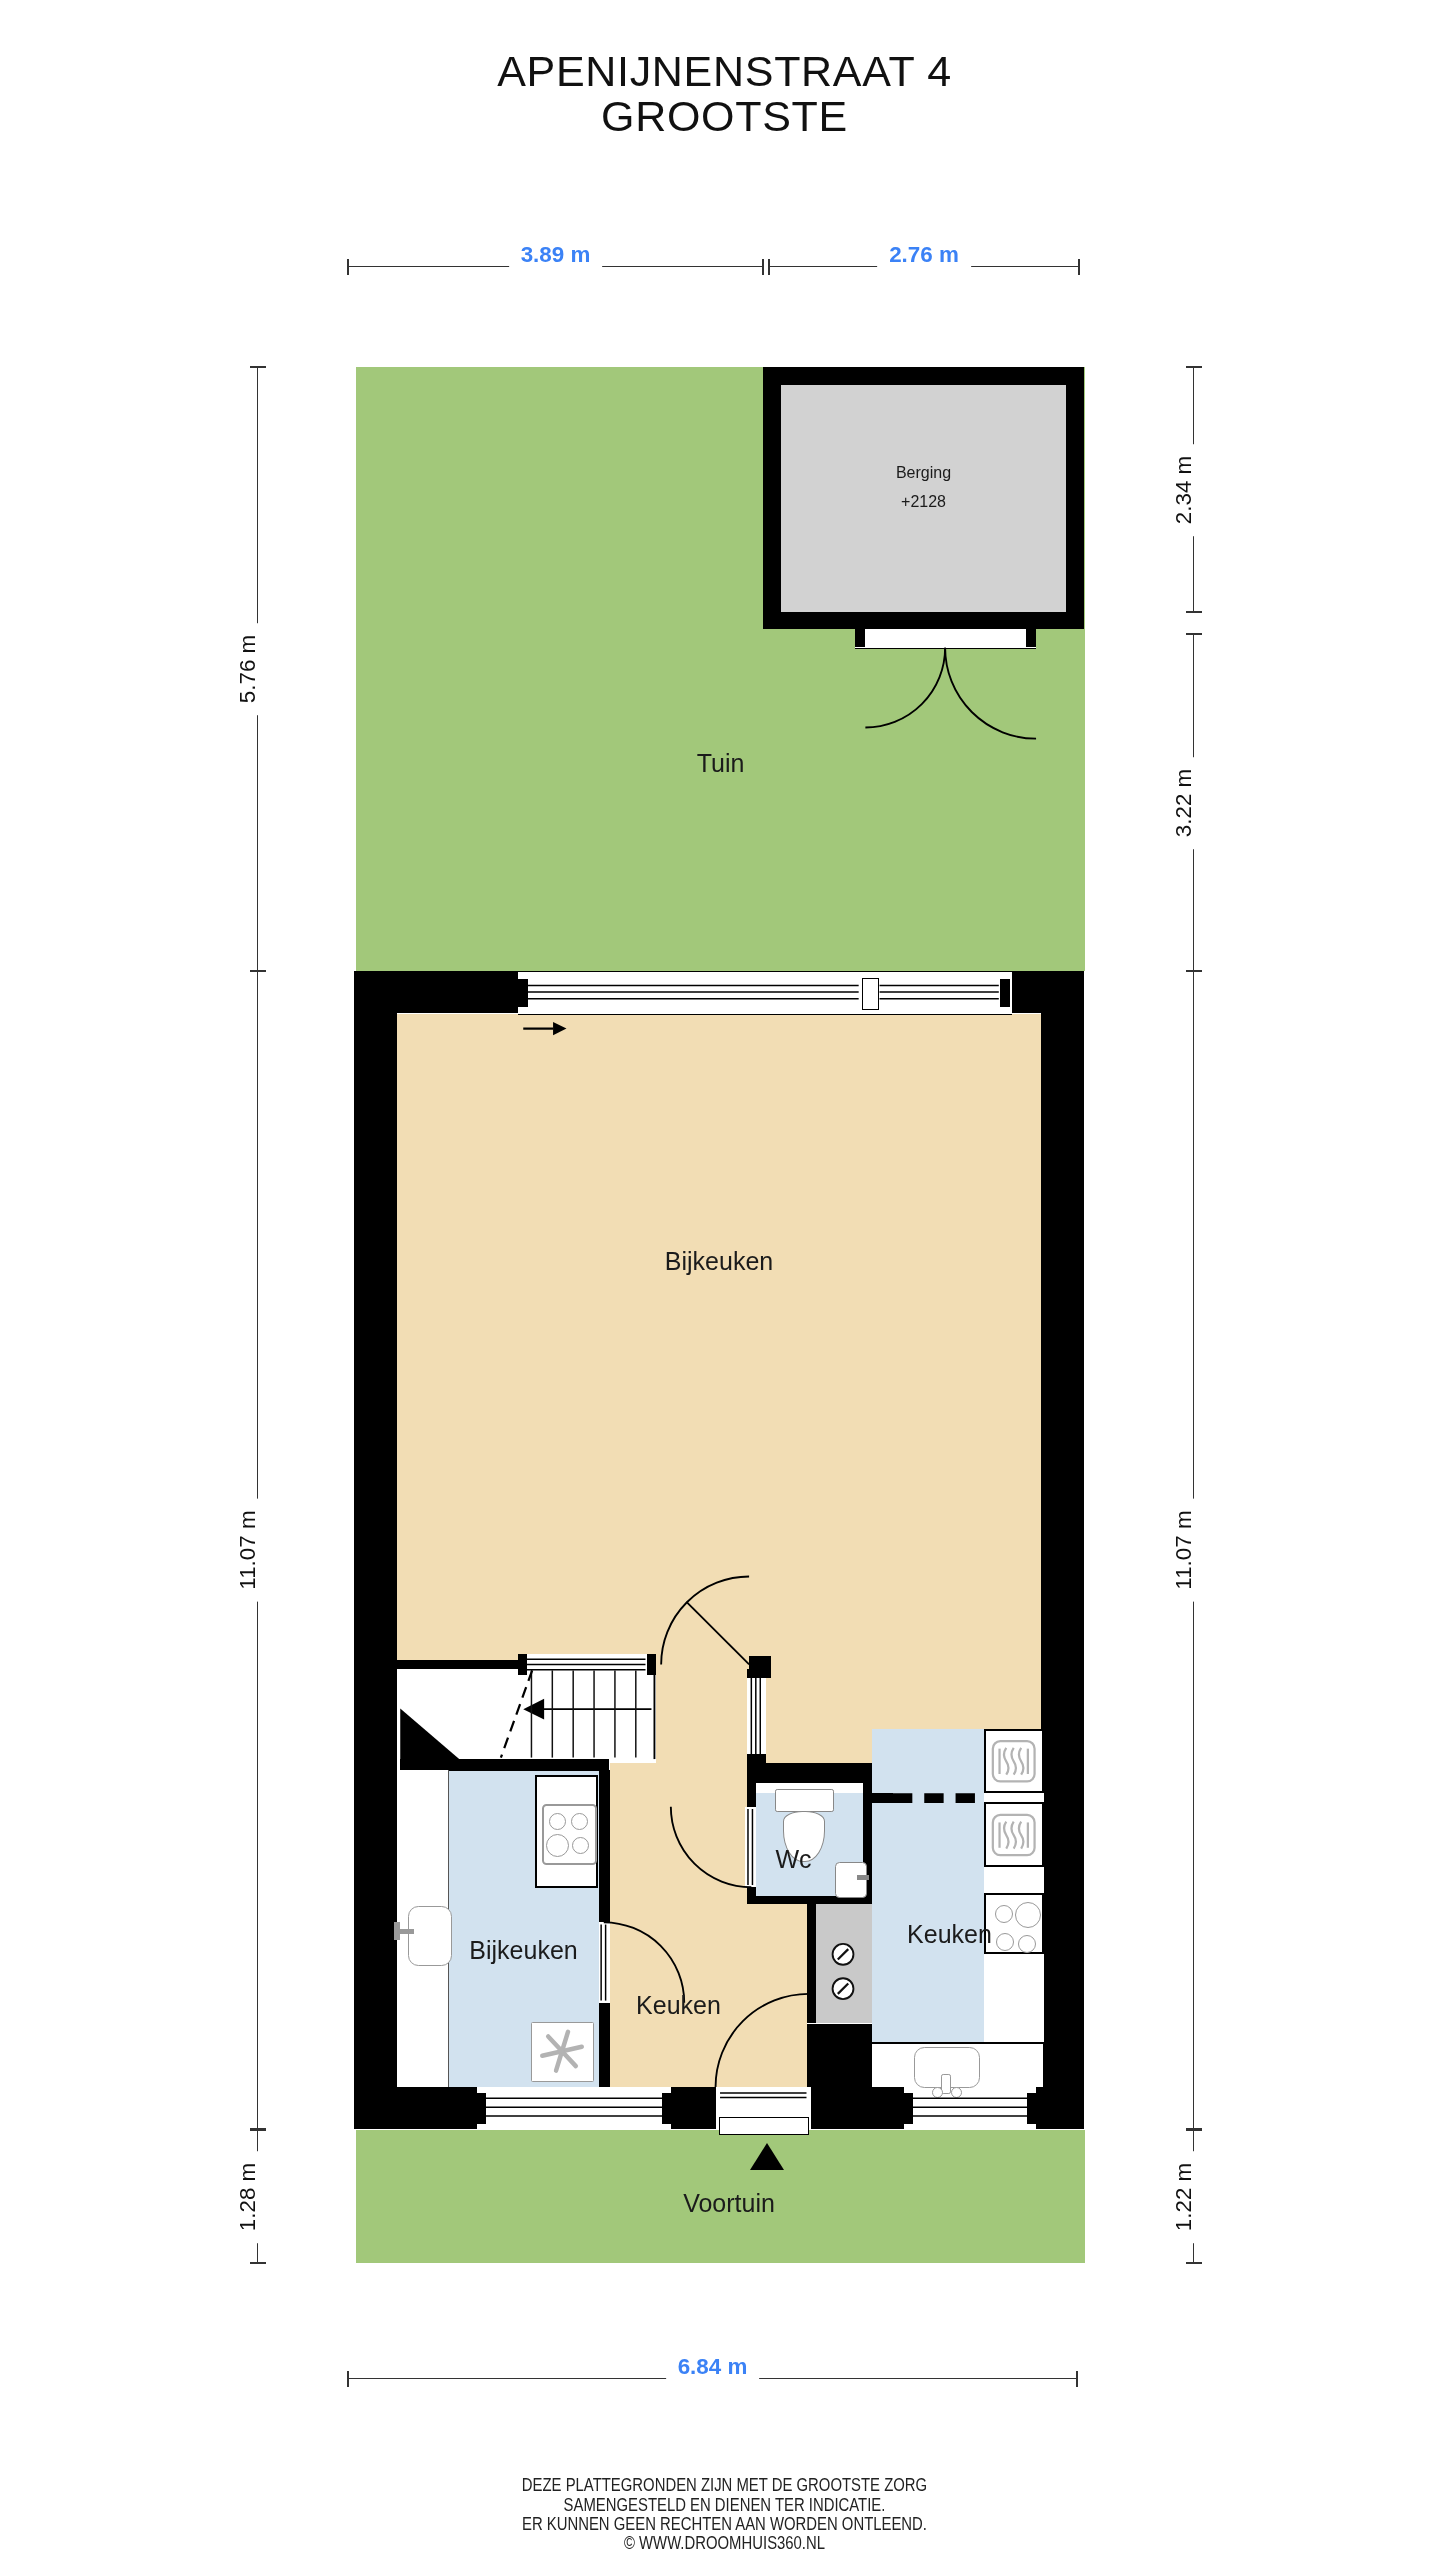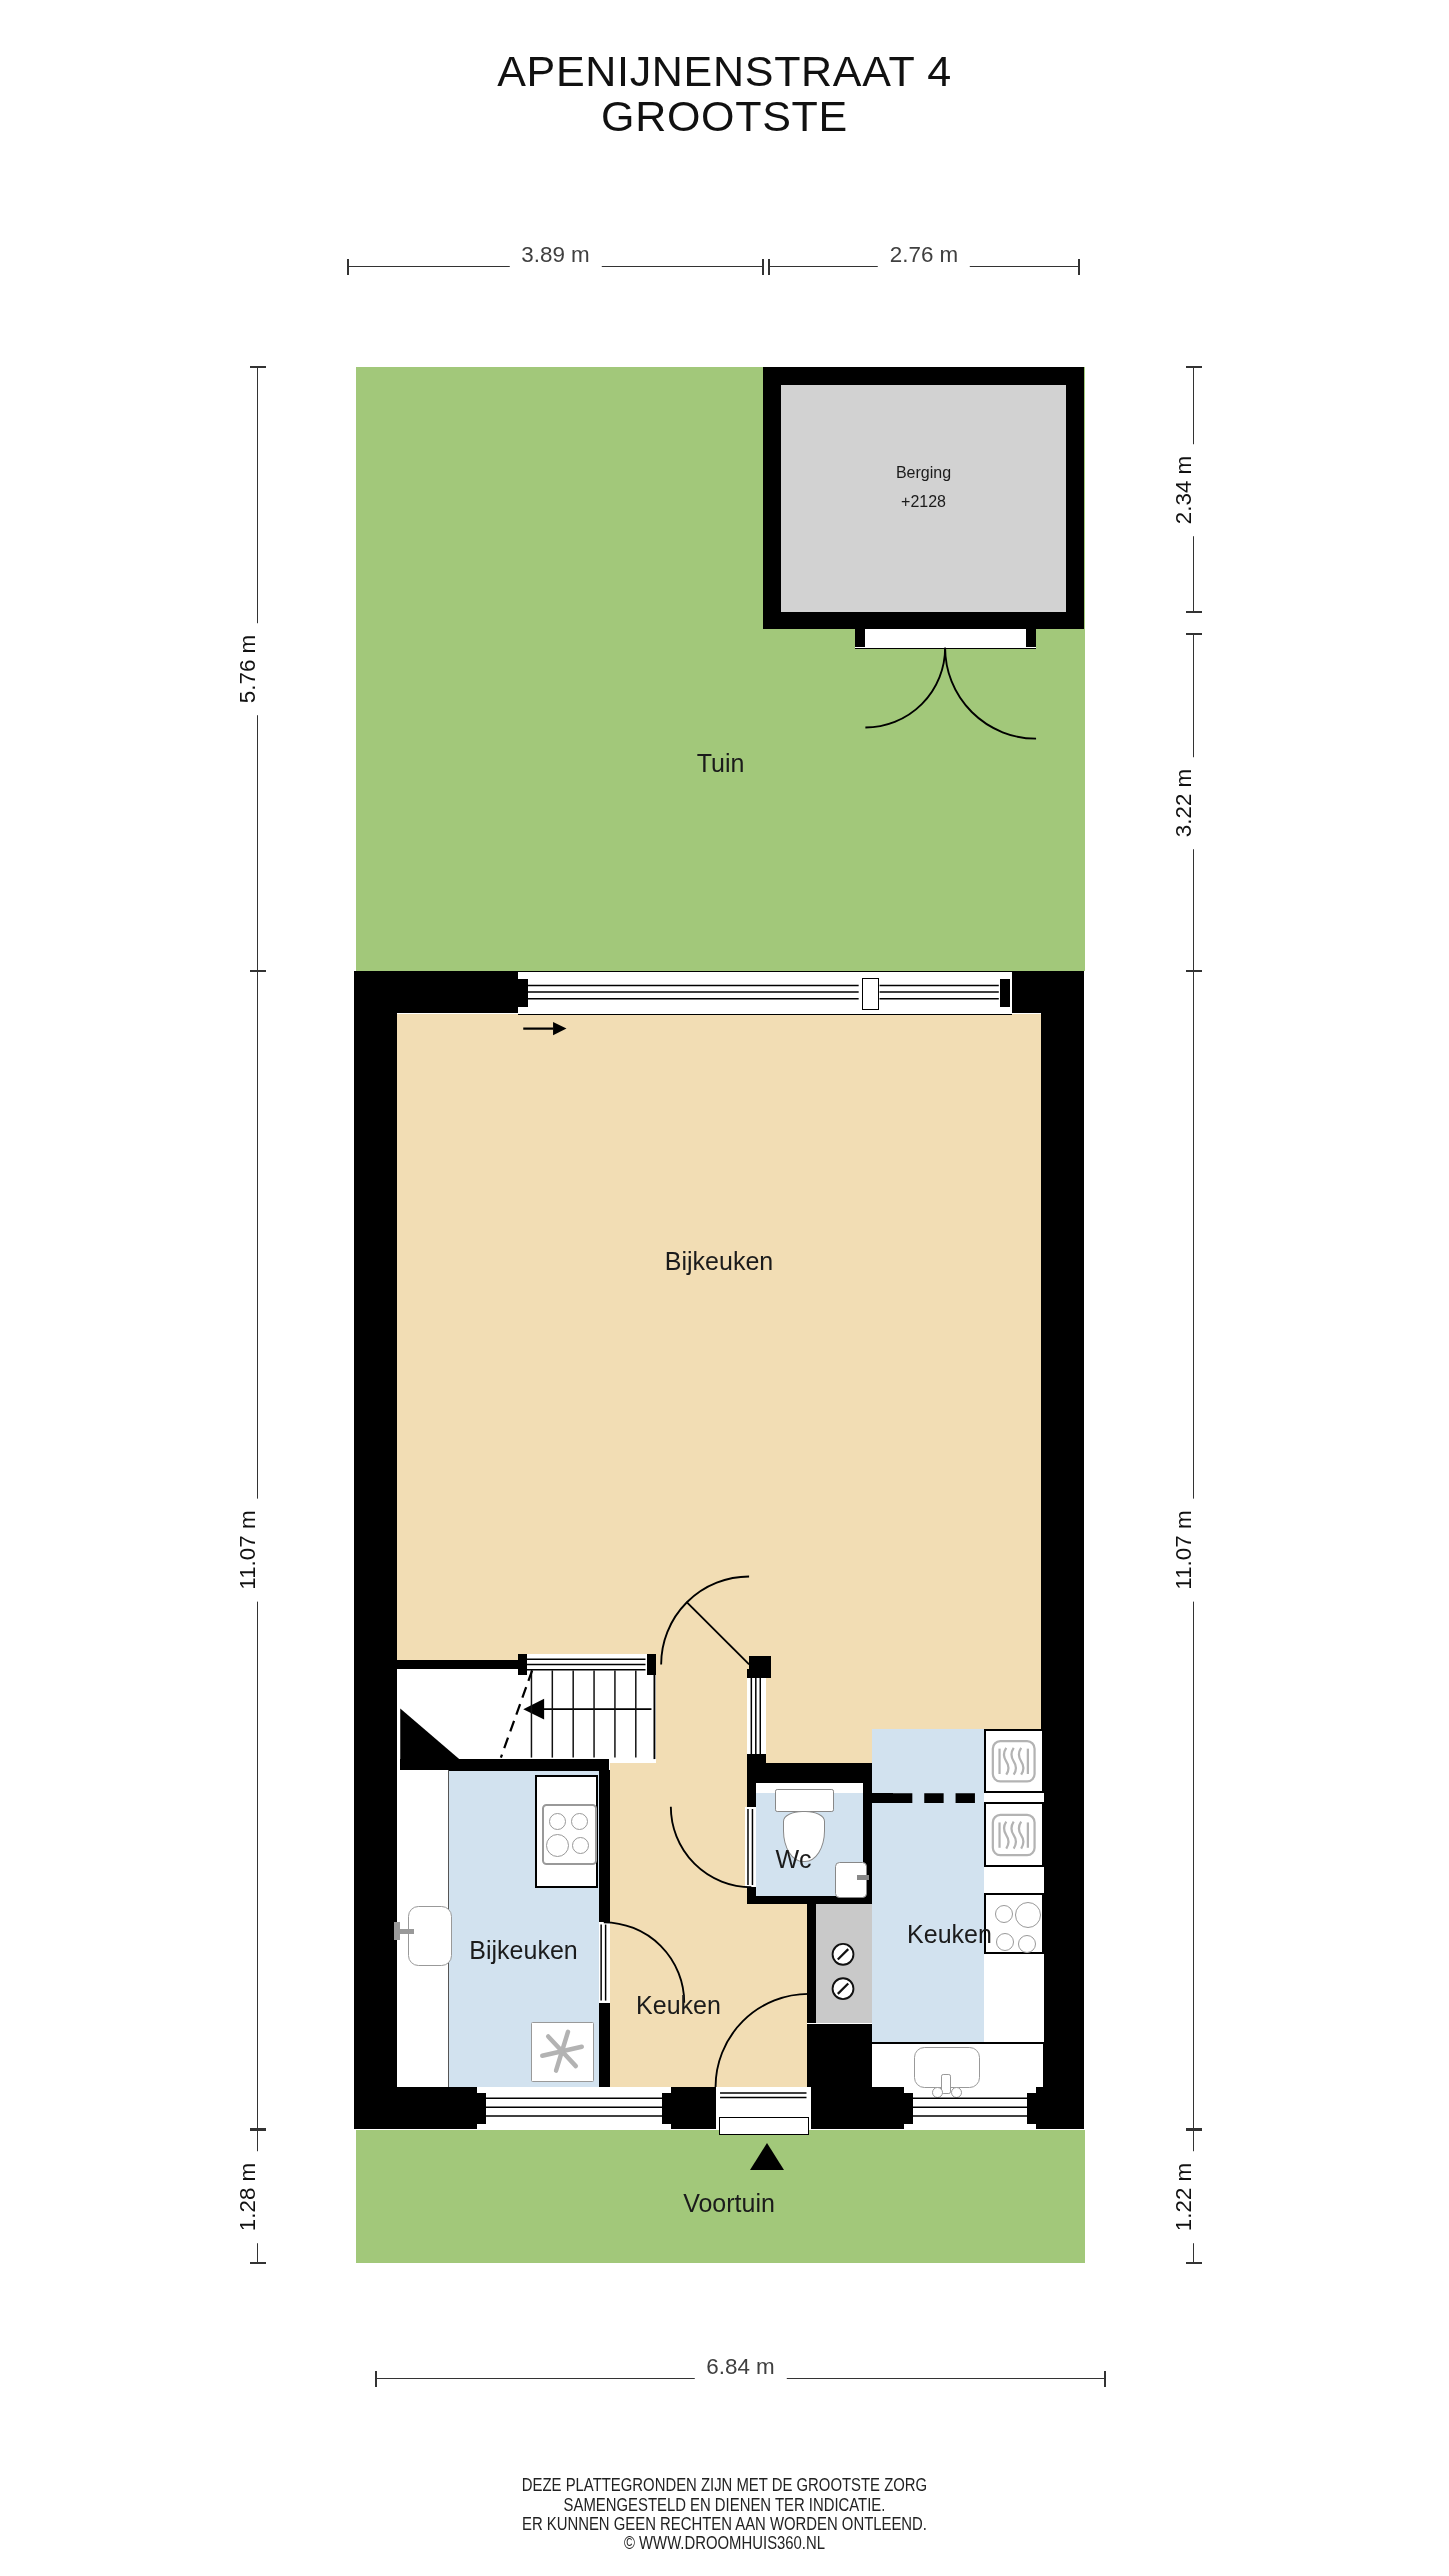--- a/index.html
+++ b/index.html
@@ -14,21 +14,21 @@
   .blue{position:absolute;background:var(--floor_blue,#d2e2ef);}
   .grayfloor{position:absolute;background:var(--floor_gray,#d2d2d2);}
   .cab{position:absolute;background:var(--cabinet_gray,#c9c9c9);}
   
   .rlabel{position:absolute;text-align:center;font-size:25px;line-height:31px;color:#1b1b1b;z-index:40;}
   .title{position:absolute;left:0;width:1449px;text-align:center;font-size:43px;line-height:45px;letter-spacing:0.7px;color:#111;z-index:40;}
   
   .dim-h{position:absolute;height:0;border-top:1.5px solid #333;z-index:30;}
   .dim-h::before,.dim-h::after{content:'';position:absolute;top:-8.2px;width:1.5px;height:16.4px;background:#333;}
   .dim-h::before{left:-0.7px;} .dim-h::after{right:-0.7px;}
-  .dim-h .dlab{position:absolute;left:50%;top:-12px;transform:translate(-50%,-50%);background:#fff;padding:0 12px;font-size:22.4px;white-space:nowrap;color:#404040;}
+  .dim-h .dlab{position:absolute;left:50%;top:-12px;transform:translate(-50%,-50%);background:#fff;padding:0 12px;font-size:22.4px;white-space:nowrap;color:#3b82f6;font-weight:bold;}
   .dim-v{position:absolute;width:0;border-left:1.5px solid #333;z-index:30;}
   .dim-v::before,.dim-v::after{content:'';position:absolute;left:-8.2px;width:16.4px;height:1.5px;background:#333;}
   .dim-v::before{top:-0.7px;} .dim-v::after{bottom:-0.7px;}
   .dim-v .dlab{position:absolute;top:50%;left:-9.7px;transform:translate(-50%,-50%) rotate(-90deg);background:#fff;padding:0 12px;font-size:22.4px;white-space:nowrap;color:#111;}
   
   .fix{position:absolute;background:#fff;border:1.5px solid #999;}
   .circle{position:absolute;border:1.5px solid #999;border-radius:50%;background:#fff;}
   .footer-line{position:absolute;left:0;width:1449px;text-align:center;font-size:18.6px;line-height:18.6px;color:#222;transform:scaleX(0.8);z-index:40;}
   svg.overlay{position:absolute;left:0;top:0;z-index:25;pointer-events:none;}
   .zfloor{z-index:5;} .zwall{z-index:15;} .zfix{z-index:20;}
@@ -272,21 +272,21 @@
 <div class="dim-v" style="left:1193px;top:634px;height:337px">
     <span class="dlab">3.22 m</span>
   </div>
 <div class="dim-v" style="left:1193px;top:971px;height:1158px">
     <span class="dlab">11.07 m</span>
   </div>
 <div class="dim-v" style="left:1193px;top:2130px;height:133px">
     <span class="dlab">1.22 m</span>
   </div>
 
-<div class="dim-h" style="left:376px;top:2378px;width:729px">
+<div class="dim-h" style="left:348px;top:2378px;width:729px">
     <span class="dlab">6.84 m</span>
   </div>
 
 <div class="footer-line" style="top:2476px">DEZE PLATTEGRONDEN ZIJN MET DE GROOTSTE ZORG</div>
 <div class="footer-line" style="top:2496px">SAMENGESTELD EN DIENEN TER INDICATIE.</div>
 <div class="footer-line" style="top:2515px">ER KUNNEN GEEN RECHTEN AAN WORDEN ONTLEEND.</div>
 <div class="footer-line" style="top:2534px">© WWW.DROOMHUIS360.NL</div>
 
 
 </body></html>

